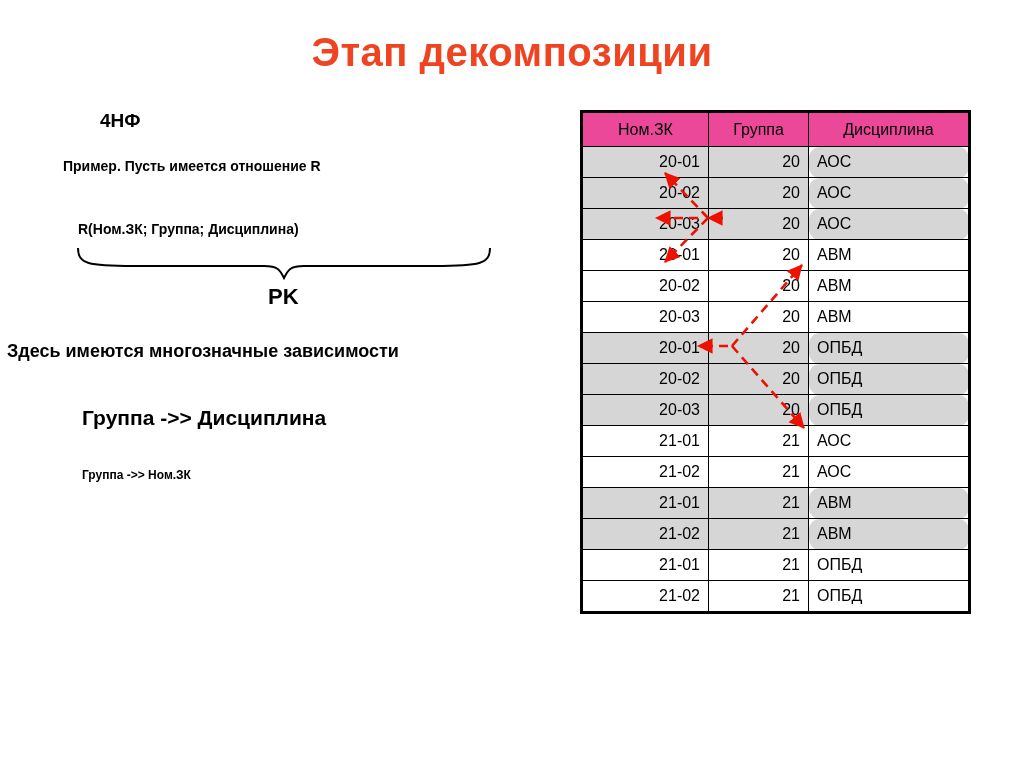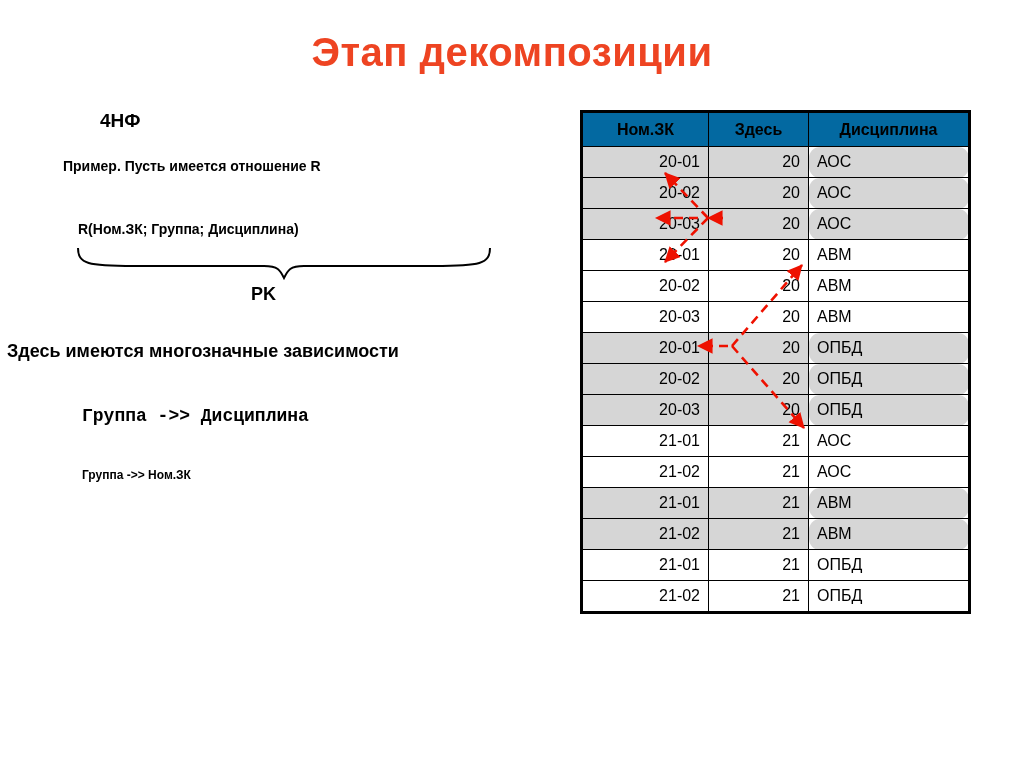--- a/index.html
+++ b/index.html
@@ -45,23 +45,23 @@
   }
 
   .lt {
     position: absolute;
     white-space: nowrap;
   }
 
   #nf-label      { left: 100px; top: 6px;  font-size: 19px; }
   #example-line  { left: 63px;  top: 54px; font-size: 14px; }
   #relation-line { left: 78px;  top: 117px; font-size: 14px; }
-  #pk-label      { left: 251px; top: 180px; font-size: 18px; }
+  #pk-label      { left: 268px; top: 180px; font-size: 22px; }
   #mvd-line      { left: 7px;   top: 237px; font-size: 18px; }
-  #dep1-line     { left: 82px;  top: 302px; font-size: 18px; font-family: Liberation Mono, monospace; }
+  #dep1-line     { left: 82px;  top: 302px; font-size: 21px; }
   #dep2-line     { left: 82px;  top: 364px; font-size: 12px; }
 
   #brace-svg {
     position: absolute;
     left: 74px;
     top: 142px;
     width: 420px;
     height: 34px;
   }
 
@@ -81,23 +81,23 @@
 
   table.data th, table.data td {
     border: 1px solid #000000;
     height: 31px;
     padding: 0 8px;
     font-weight: normal;
     box-sizing: border-box;
   }
 
   table.data thead th {
-    font-weight: bold;
+    font-weight: normal;
     text-align: center;
-    background: #0369a1;
+    background: #ec4899;
     height: 34px;
     font-size: 16px;
   }
 
   table.data td.c0 { width: 126px; text-align: right; }
   table.data td.c1 { width: 100px; text-align: right; }
   table.data td.c2 { width: 160px; text-align: left; border-radius: 11px; }
 
   table.data th.c0 { width: 126px; }
   table.data th.c1 { width: 100px; }
@@ -136,21 +136,21 @@
     <div class="lt" id="mvd-line">Здесь имеются многозначные зависимости</div>
     <div class="lt" id="dep1-line">Группа -&gt;&gt; Дисциплина</div>
     <div class="lt" id="dep2-line">Группа -&gt;&gt; Ном.ЗК</div>
   </div>
 
   <div id="table-wrap">
     <table class="data">
       <thead>
         <tr>
           <th class="c0">Ном.ЗК</th>
-          <th class="c1">Здесь</th>
+          <th class="c1">Группа</th>
           <th class="c2">Дисциплина</th>
         </tr>
       </thead>
       <tbody>
         <tr class="shaded">
           <td class="c0">20-01</td>
           <td class="c1">20</td>
           <td class="c2">АОС</td>
         </tr>
         <tr class="shaded">

